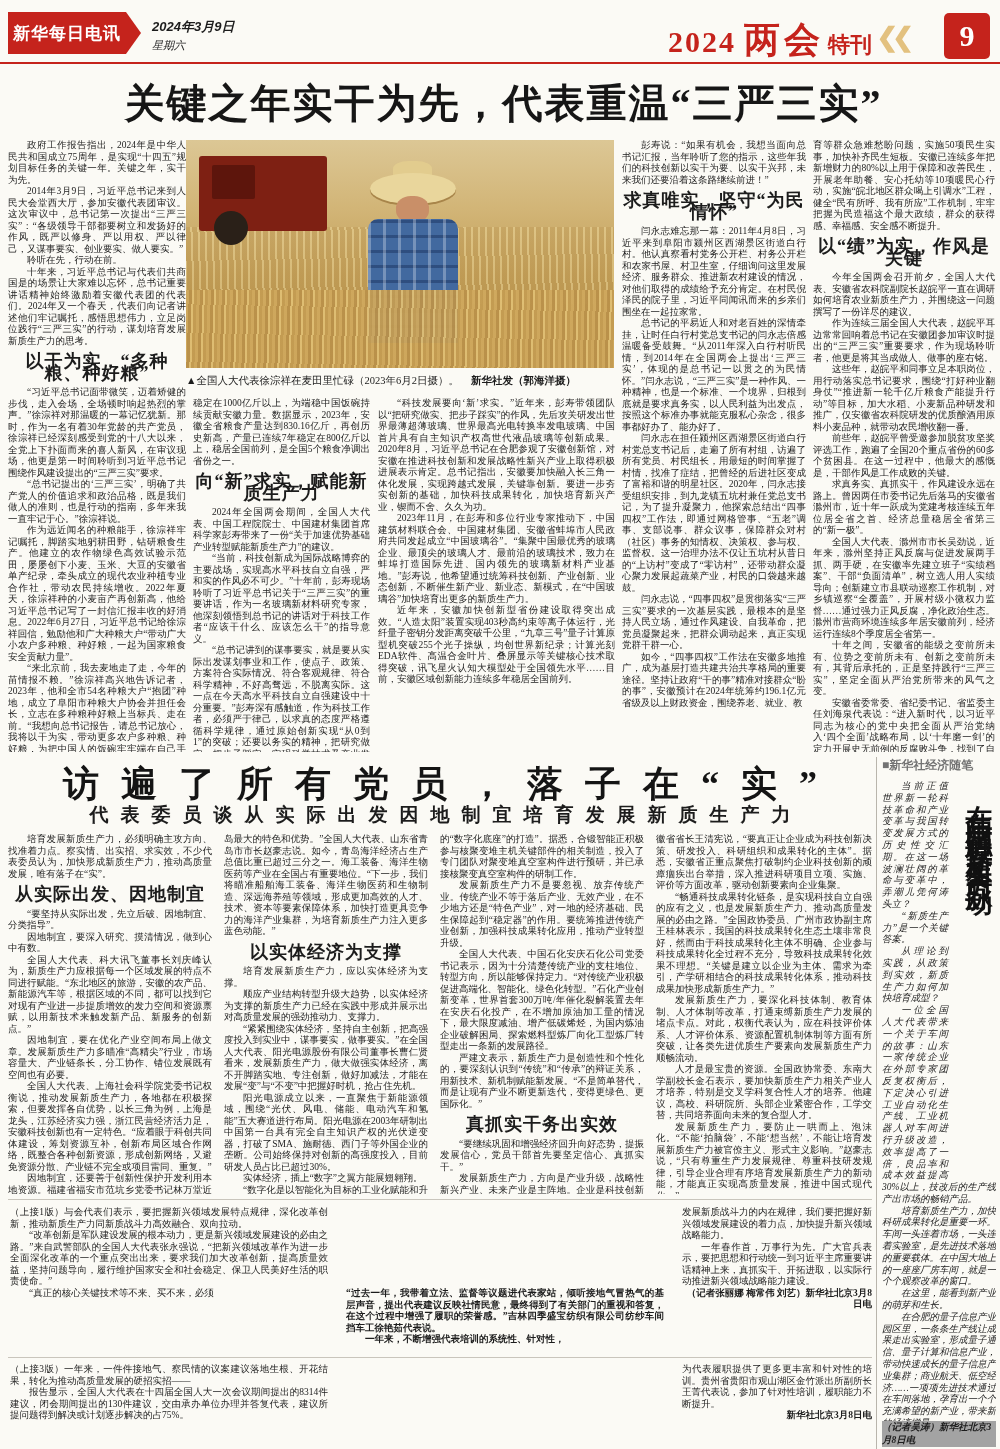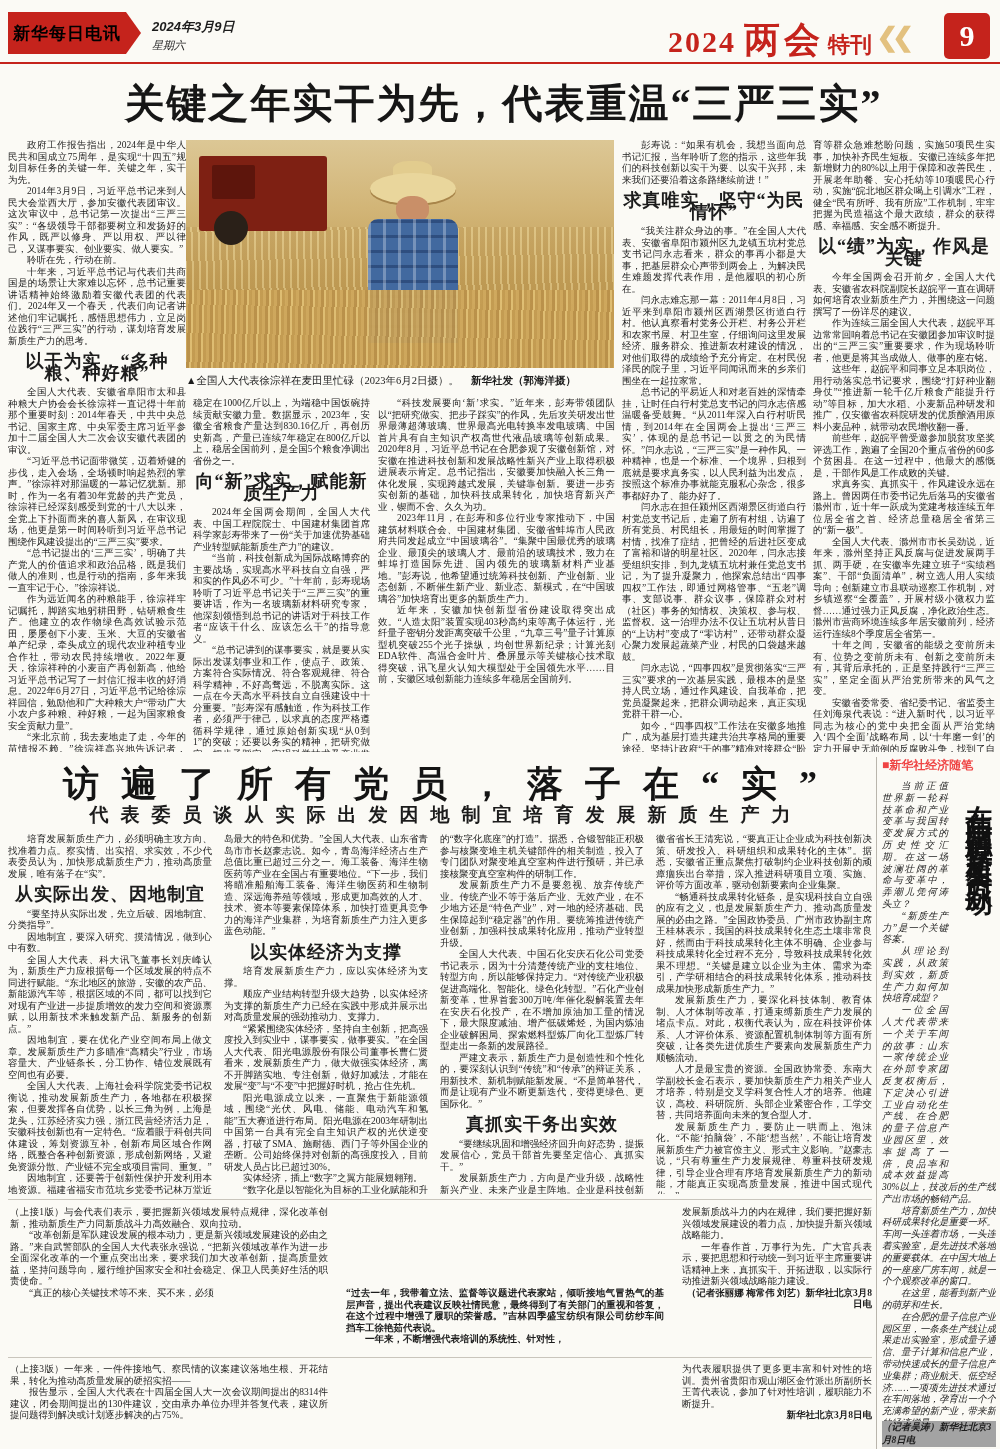--- a/index.html
+++ b/index.html
@@ -6,21 +6,21 @@
   html,body { background:#e8e6e0; }
   .page {
     position:relative; width:1000px; height:1449px; margin:0 auto;
     background:#fbfaf5; overflow:hidden; color:#1c1c1c;
     font-family:"Liberation Serif","DejaVu Serif",serif;
   }
   
   .head-rule { position:absolute; left:0; top:62px; width:100%; height:2px; background:#c5231c; }
   .ribbon { position:absolute; left:8px; top:12px; width:118px; height:42px; background:#c5231c; display:flex; align-items:center; justify-content:center; }
   .ribbon:after { content:""; position:absolute; left:118px; top:0; border-top:21px solid transparent; border-bottom:21px solid transparent; border-left:15px solid #c5231c; }
-  .brand { color:#000000; font-weight:bold; font-size:17px; letter-spacing:1px; white-space:nowrap; }
+  .brand { color:#ffffff; font-weight:bold; font-size:17px; letter-spacing:1px; white-space:nowrap; }
   .date-block { position:absolute; left:152px; top:18px; font-family:"Liberation Sans",sans-serif;font-style:italic; }
   .date-line1 { font-size:13px; font-weight:bold; }
   .date-line2 { font-size:11px; margin-top:2px; }
   .edition { position:absolute; right:128px; top:16px; display:flex; align-items:baseline; color:#c5231c; white-space:nowrap; }
   .ed-year { font-size:30px; font-weight:bold; letter-spacing:2px; }
   .ed-main { font-size:36px; font-weight:900; margin-left:8px; letter-spacing:4px; }
   .ed-sub { font-size:22px; font-weight:900; margin-left:4px; }
   .chevrons { position:absolute; right:92px; top:22px; color:#e3c17f; font-size:26px; font-weight:bold; letter-spacing:-6px; }
   .page-no { position:absolute; right:10px; top:13px; width:46px; height:46px; background:#c5231c; border-radius:5px; color:#fff; font-size:30px; font-weight:bold; display:flex; align-items:center; justify-content:center; }
   
@@ -58,21 +58,21 @@
   
   .a2-headline { position:absolute; left:8px; top:760px; width:864px; text-align:center; font-size:36px; font-weight:900; letter-spacing:22px; text-indent:22px; color:#141414; }
   .a2-sub { position:absolute; left:8px; top:802px; width:864px; text-align:center; font-size:19px; font-weight:bold; letter-spacing:12px; text-indent:12px; font-family:"Liberation Sans",sans-serif; }
   .a2-c1 { left:8px;   top:834px; width:204px; height:360px; }
   .a2-c2 { left:224px; top:834px; width:204px; height:360px; }
   .a2-c3 { left:440px; top:834px; width:204px; height:360px; }
   .a2-c4 { left:656px; top:834px; width:216px; height:360px; }
   
   .v-sep { position:absolute; left:876px; top:757px; width:1px; height:692px; background:#b9b5ac; }
   .essay { position:absolute; left:882px; top:757px; width:114px; height:692px; }
-  .essay-tag { font-size:12px; font-weight:bold; color:#ef4444; font-family:"Liberation Sans",sans-serif; white-space:nowrap; }
+  .essay-tag { font-size:12px; font-weight:bold; color:#737373; font-family:"Liberation Sans",sans-serif; white-space:nowrap; }
   .essay-title { position:absolute; right:-1px; top:26px; height:392px; writing-mode:vertical-rl; font-size:27px; font-weight:900; letter-spacing:7px; color:#111; }
   .essay-body { position:absolute; left:0; top:24px; width:114px; height:648px; overflow:hidden; font-size:9.5px; line-height:11.8px; text-align:justify; font-style:italic; }
   .title-space { float:right; width:48px; height:400px; }
   .essay-dateline { position:absolute; right:0; bottom:2px; font-size:9.5px; font-weight:bold; font-style:italic; background:#a3a3a3; }
   
   .rule-a { position:absolute; left:8px; top:1199px; width:864px; height:1px; background:#c9c5bc; }
   .rule-b { position:absolute; left:8px; top:1357px; width:864px; height:1px; background:#c9c5bc; }
   .ba-c1 { left:10px;  top:1207px; width:318px; height:146px; }
   .ba-c2 { left:346px; top:1207px; width:318px; height:146px; }
   .ba-c3 { left:682px; top:1207px; width:190px; height:146px; }
@@ -102,21 +102,20 @@
   <div class="page-no">9</div>
 
   <h1 class="a1-headline">关键之年实干为先，代表重温“三严三实”</h1>
 
   <div class="col a1-c1">
       <p class="blk-p">政府工作报告指出，2024年是中华人民共和国成立75周年，是实现“十四五”规划目标任务的关键一年。关键之年，实干为先。</p>
       <p class="blk-p">2014年3月9日，习近平总书记来到人民大会堂西大厅，参加安徽代表团审议。这次审议中，总书记第一次提出“三严三实”：“各级领导干部都要树立和发扬好的作风，既严以修身、严以用权、严以律己，又谋事要实、创业要实、做人要实。”</p>
       <p class="blk-p">聆听在先，行动在前。</p>
       <p class="blk-p">十年来，习近平总书记与代表们共商国是的场景让大家难以忘怀，总书记重要讲话精神始终激励着安徽代表团的代表们。2024年又一个春天，代表们向记者讲述他们牢记嘱托，感悟思想伟力，立足岗位践行“三严三实”的行动，谋划培育发展新质生产力的思考。</p>
       <h4 class="blk-h">以干为实，“多种粮、种好粮”</h4>
-      <p class="blk-p">全国人大代表、安徽省阜阳市太和县种粮大户协会会长徐淙祥一直记得十年前那个重要时刻：2014年春天，中共中央总书记、国家主席、中央军委主席习近平参加十二届全国人大二次会议安徽代表团的审议。</p>
       <p class="blk-p">“习近平总书记面带微笑，迈着矫健的步伐，走入会场，全场顿时响起热烈的掌声。”徐淙祥对那温暖的一幕记忆犹新。那时，作为一名有着30年党龄的共产党员，徐淙祥已经深刻感受到党的十八大以来，全党上下扑面而来的喜人新风，在审议现场，他更是第一时间聆听到习近平总书记围绕作风建设提出的“三严三实”要求。</p>
       <p class="blk-p">“总书记提出的‘三严三实’，明确了共产党人的价值追求和政治品格，既是我们做人的准则，也是行动的指南，多年来我一直牢记于心。”徐淙祥说。</p>
       <p class="blk-p">作为远近闻名的种粮能手，徐淙祥牢记嘱托，脚踏实地躬耕田野，钻研粮食生产。他建立的农作物绿色高效试验示范田，屡屡创下小麦、玉米、大豆的安徽省单产纪录，牵头成立的现代农业种植专业合作社，带动农民持续增收。2022年夏天，徐淙祥种的小麦亩产再创新高，他给习近平总书记写了一封信汇报丰收的好消息。2022年6月27日，习近平总书记给徐淙祥回信，勉励他和广大种粮大户“带动广大小农户多种粮、种好粮，一起为国家粮食安全贡献力量”。</p>
       <p class="blk-p">“来北京前，我去麦地走了走，今年的苗情报不赖。”徐淙祥高兴地告诉记者，2023年，他和全市54名种粮大户“抱团”种地，成立了阜阳市种粮大户协会并担任会长，立志在多种粮种好粮上当标兵、走在前。“我想向总书记报告，请总书记放心，我将以干为实，带动更多农户多种粮、种好粮，为把中国人的饭碗牢牢端在自己手中作出更大贡献。”</p>
     </div>
 
   <div class="photo">
     <div class="wheat-mid"></div>
     <div class="harvester">
       <div class="harvester-cab"></div>
@@ -142,21 +141,20 @@
       <p class="blk-p">“总书记讲到的谋事要实，就是要从实际出发谋划事业和工作，使点子、政策、方案符合实际情况、符合客观规律、符合科学精神，不好高骛远，不脱离实际。这一点在今天高水平科技自立自强建设中十分重要。”彭寿深有感触道，作为科技工作者，必须严于律己，以求真的态度严格遵循科学规律，通过原始创新实现“从0到1”的突破；还要以务实的精神，把研究做实、把步子踩实，实现科学技术及产业发展“从1到100”的跨越，让更多创新性成果转化为产业与市场发展优势。</p>
     </div>
   <div class="col a1-c3">
       <p class="blk-p">“科技发展要向‘新’求实。”近年来，彭寿带领团队以“把研究做实、把步子踩实”的作风，先后攻关研发出世界最薄超薄玻璃、世界最高光电转换率发电玻璃、中国首片具有自主知识产权高世代液晶玻璃等创新成果。2020年8月，习近平总书记在合肥参观了安徽创新馆，对安徽在推进科技创新和发展战略性新兴产业上取得积极进展表示肯定。总书记指出，安徽要加快融入长三角一体化发展，实现跨越式发展，关键靠创新。要进一步夯实创新的基础，加快科技成果转化，加快培育新兴产业，锲而不舍、久久为功。</p>
       <p class="blk-p">2023年11月，在彭寿和多位行业专家推动下，中国建筑材料联合会、中国建材集团、安徽省蚌埠市人民政府共同发起成立“中国玻璃谷”。“集聚中国最优秀的玻璃企业、最顶尖的玻璃人才、最前沿的玻璃技术，致力在蚌埠打造国际先进、国内领先的玻璃新材料产业基地。”彭寿说，他希望通过统筹科技创新、产业创新、业态创新，不断催生新产业、新业态、新模式，在“中国玻璃谷”加快培育出更多的新质生产力。</p>
       <p class="blk-p">近年来，安徽加快创新型省份建设取得突出成效。“人造太阳”装置实现403秒高约束等离子体运行，光纤量子密钥分发距离突破千公里，“九章三号”量子计算原型机突破255个光子操纵，均创世界新纪录；计算光刻EDA软件、高温合金叶片、叠屏显示等关键核心技术取得突破，讯飞星火认知大模型处于全国领先水平……目前，安徽区域创新能力连续多年稳居全国前列。</p>
     </div>
   <div class="col a1-c4">
       <p class="blk-p">彭寿说：“如果有机会，我想当面向总书记汇报，当年聆听了您的指示，这些年我们的科技创新以实干为要、以实干兴邦，未来我们还要沿着这条路继续前进！”</p>
       <h4 class="blk-h">求真唯实，坚守“为民情怀”</h4>
-      <p class="blk-p">“我关注群众身边的事。”在全国人大代表、安徽省阜阳市颍州区九龙镇五坑村党总支书记闫永志看来，群众的事再小都是大事，把基层群众心声带到两会上，为解决民生难题发挥代表作用，是他履职的初心所在。</p>
       <p class="blk-p">闫永志难忘那一幕：2011年4月8日，习近平来到阜阳市颍州区西湖景区街道白行村。他认真察看村党务公开栏、村务公开栏和农家书屋、村卫生室，仔细询问这里发展经济、服务群众、推进新农村建设的情况，对他们取得的成绩给予充分肯定。在村民倪泽民的院子里，习近平同闻讯而来的乡亲们围坐在一起拉家常。</p>
       <p class="blk-p">总书记的平易近人和对老百姓的深情牵挂，让时任白行村党总支书记的闫永志倍感温暖备受鼓舞。“从2011年深入白行村听民情，到2014年在全国两会上提出‘三严三实’，体现的是总书记一以贯之的为民情怀。”闫永志说，“三严三实”是一种作风、一种精神，也是一个标准、一个境界，归根到底就是要求真务实，以人民利益为出发点，按照这个标准办事就能克服私心杂念，很多事都好办了、能办好了。</p>
       <p class="blk-p">闫永志在担任颍州区西湖景区街道白行村党总支书记后，走遍了所有村组，访遍了所有党员、村民组长，用最短的时间掌握了村情，找准了症结，把曾经的后进社区变成了富裕和谐的明星社区。2020年，闫永志接受组织安排，到九龙镇五坑村兼任党总支书记，为了提升凝聚力，他探索总结出“四事四权”工作法，即通过网格管事、“五老”调事、支部说事、群众议事，保障群众对村（社区）事务的知情权、决策权、参与权、监督权。这一治理办法不仅让五坑村从昔日的“上访村”变成了“零访村”，还带动群众凝心聚力发展起蔬菜产业，村民的口袋越来越鼓。</p>
       <p class="blk-p">闫永志说，“四事四权”是贯彻落实“三严三实”要求的一次基层实践，最根本的是坚持人民立场，通过作风建设、自我革命，把党员凝聚起来，把群众调动起来，真正实现党群干群一心。</p>
       <p class="blk-p">如今，“四事四权”工作法在安徽多地推广，成为基层打造共建共治共享格局的重要途径。坚持让政府“干的事”精准对接群众“盼的事”，安徽预计在2024年统筹约196.1亿元省级及以上财政资金，围绕养老、就业、教</p>
     </div>
   <div class="col a1-c5">
       <p class="blk-pc">育等群众急难愁盼问题，实施50项民生实事，加快补齐民生短板。安徽已连续多年把新增财力的80%以上用于保障和改善民生，开展老年助餐、安心托幼等10项暖民心行动，实施“皖北地区群众喝上引调水”工程，健全“民有所呼、我有所应”工作机制，牢牢把握为民造福这个最大政绩，群众的获得感、幸福感、安全感不断提升。</p>
       <h4 class="blk-h">以“绩”为实，作风是关键</h4>
       <p class="blk-p">今年全国两会召开前夕，全国人大代表、安徽省农科院副院长赵皖平一直在调研如何培育农业新质生产力，并围绕这一问题撰写了一份详尽的建议。</p>
@@ -210,21 +208,21 @@
 
   <div class="v-sep"></div>
   <div class="essay">
     <div class="essay-tag"><span>■</span><span>新华社经济随笔</span></div>
     <div class="essay-body">
       <div class="title-space"></div>
       <div>
           <p class="blk-p">当前正值世界新一轮科技革命和产业变革与我国转变发展方式的历史性交汇期。在这一场波澜壮阔的革命与变革中，弄潮儿凭何涛头立？</p>
           <p class="blk-p">“新质生产力”是一个关键答案。</p>
           <p class="blk-p">从理论到实践，从政策到实效，新质生产力如何加快培育成型？</p>
-          <p class="blk-p">一位全国人大代表带来一个关于车间的故事：山东一家传统企业在外部专家团反复权衡后，下定决心引进工业自动化生产线、在合肥的量子信息产业园区里，效率提高了一倍，良品率和成本效益提高30%以上，技改后的生产线产出市场的畅销产品。</p>
+          <p class="blk-p">一位全国人大代表带来一个关于车间的故事：山东一家传统企业在外部专家团反复权衡后，下定决心引进工业自动化生产线、工业机器人对车间进行升级改造，效率提高了一倍，良品率和成本效益提高30%以上，技改后的生产线产出市场的畅销产品。</p>
           <p class="blk-p">培育新质生产力，加快科研成果转化是重要一环。车间一头连着市场，一头连着实验室，是先进技术落地的重要载体。在中国大地上的一座座厂房车间，就是一个个观察改革的窗口。</p>
           <p class="blk-p">在这里，能看到新产业的萌芽和生长。</p>
           <p class="blk-p">在合肥的量子信息产业园区里，一条条生产线让成果走出实验室，形成量子通信、量子计算和信息产业，带动快速成长的量子信息产业集群；商业航天、低空经济……一项项先进技术通过在车间落地，孕育出一个个充满希望的新产业，带来新的经济增量。</p>
         </div>
     </div>
     <div class="essay-title">在车间里触摸新质生产力脉动</div>
     <div class="essay-dateline">（记者吴涛）新华社北京3月8日电</div>
   </div>
 
   <div class="rule-a"></div>

